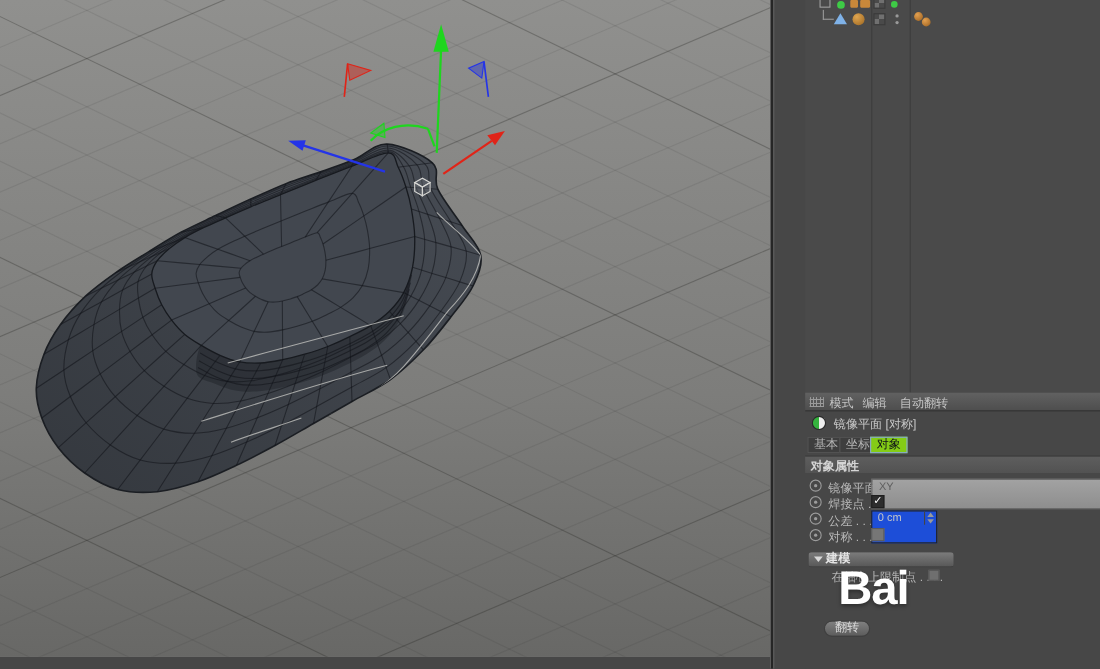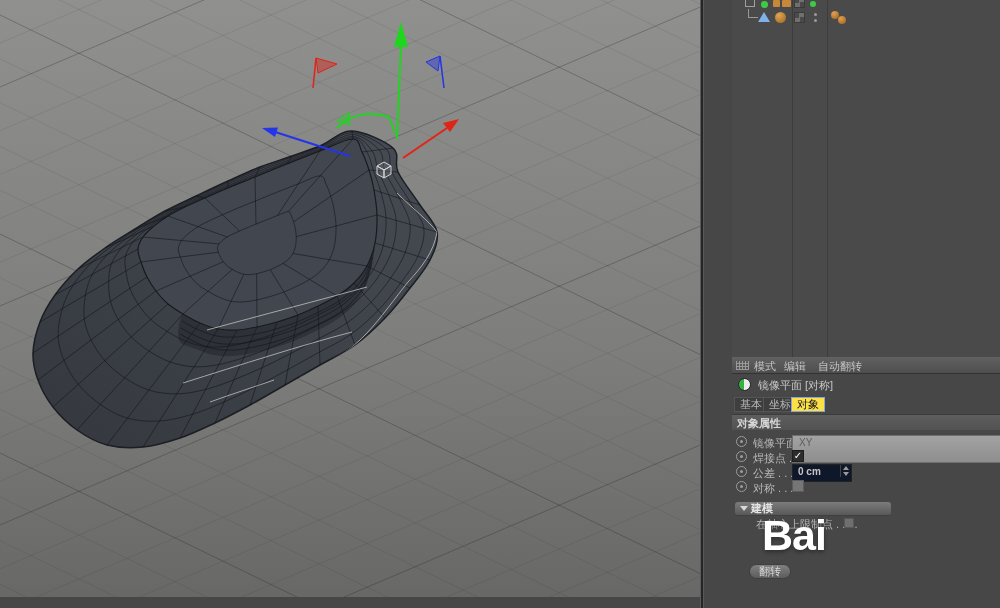--- a/index.html
+++ b/index.html
@@ -38,45 +38,45 @@
          background-image:repeating-linear-gradient(90deg,#9a9a9a 0 1px,transparent 1px 3px),
                           repeating-linear-gradient(0deg,#9a9a9a 0 1px,transparent 1px 3px);}
   .title-row{position:absolute;left:0;top:375px;width:296px;height:20px;}
   .sphere{position:absolute;left:6px;top:3px;width:13px;height:13px;border-radius:50%;
           border:1px solid #2a2a2a;box-sizing:border-box;
           background:linear-gradient(90deg,#35b33e 0 50%,#ededed 50%);}
   .title-row .txt{position:absolute;left:26px;top:3px;font-size:11px;color:#c8c8c8;}
   .tabs{position:absolute;left:0;top:396px;width:296px;height:18px;}
   .tab{position:absolute;top:1px;height:13px;line-height:13px;padding:0 5px;font-size:11px;
        background:#3e3e3e;color:#b5b5b5;border:1px solid #555;}
-  .tab.active{background:#fde047;color:#0e1218;border:1px solid #88a8d4;}
+  .tab.active{background:#84cc16;color:#0e1218;border:1px solid #88a8d4;}
   .sec-header{position:absolute;left:0;top:414px;width:296px;height:16px;
               background:linear-gradient(#5e5e5e,#525252);border-top:1px solid #3c3c3c;box-sizing:border-box;}
   .sec-header span{position:absolute;left:5px;top:1px;font-size:11px;font-weight:bold;color:#d5d5d5;}
   .prow{position:absolute;left:0;width:296px;height:15px;}
   .key{position:absolute;left:4px;top:2px;width:11px;height:11px;border-radius:50%;
        border:1px solid #9c9c9c;box-sizing:border-box;}
   .key::after{content:"";position:absolute;left:3px;top:3px;width:3px;height:3px;border-radius:50%;background:#9c9c9c;}
   .plabel{position:absolute;left:21px;top:2px;font-size:11px;color:#b8b8b8;white-space:nowrap;}
   .dropdown{position:absolute;left:60px;top:1px;width:228px;height:28px;line-height:13px;
             background:linear-gradient(#a2a2a2,#8e8e8e);color:#5f5f5f;font-size:10px;padding-left:6px;
             box-sizing:border-box;border:1px solid #6e6e6e;}
   .cb-on{position:absolute;left:60px;top:1px;width:12px;height:12px;background:#2d2d2d;
          border:1px solid #1e1e1e;box-sizing:border-box;color:#fff;font-size:10px;line-height:10px;text-align:center;}
   .cb-off{position:absolute;left:60px;top:1px;width:12px;height:12px;background:#767676;
           border:1px solid #5c5c5c;box-sizing:border-box;}
-  .numfield{position:absolute;left:60px;top:0;width:60px;height:18px;background:#0f172a;
-            border:1px solid #222;box-sizing:border-box;font-weight:bold;}
+  .numfield{position:absolute;left:60px;top:0;width:60px;height:30px;background:#1d4ed8;
+            border:1px solid #222;box-sizing:border-box;}
   .numfield .val{position:absolute;left:5px;top:1px;font-size:10px;color:#c6c6c6;}
   .numfield .spin{position:absolute;right:0;top:0;width:10px;height:12px;border-left:1px solid #444;}
   .numfield .up{position:absolute;left:2px;top:1px;width:0;height:0;border-left:3px solid transparent;
                 border-right:3px solid transparent;border-bottom:4px solid #9a9a9a;}
   .numfield .dn{position:absolute;left:2px;bottom:1px;width:0;height:0;border-left:3px solid transparent;
                 border-right:3px solid transparent;border-top:4px solid #9a9a9a;}
-  .grp-header{position:absolute;left:3px;top:502px;width:156px;height:13px;border-radius:3px;
+  .grp-header{position:absolute;left:3px;top:502px;width:132px;height:13px;border-radius:3px;
               background:linear-gradient(#7c7c7c,#585858);border-bottom:1px solid #3f3f3f;}
   .grp-header .tri{position:absolute;left:5px;top:4px;width:0;height:0;border-left:4px solid transparent;
                    border-right:4px solid transparent;border-top:5px solid #d8d8d8;}
   .grp-header span{position:absolute;left:16px;top:0;font-size:11px;font-weight:bold;color:#e5e5e5;line-height:13px;}
   .grow{position:absolute;left:0;width:296px;height:14px;}
   .grow .glabel{position:absolute;left:24px;top:0;font-size:11px;color:#b5b5b5;white-space:nowrap;}
   .grow .glabel.disabled{color:#7c7c7c;}
   .mini-cb{position:absolute;left:112px;top:1px;width:10px;height:10px;background:#6f6f6f;
            border:1px solid #575757;box-sizing:border-box;}
   .flip-btn{position:absolute;left:17px;top:564px;width:42px;height:15px;border-radius:8px;

